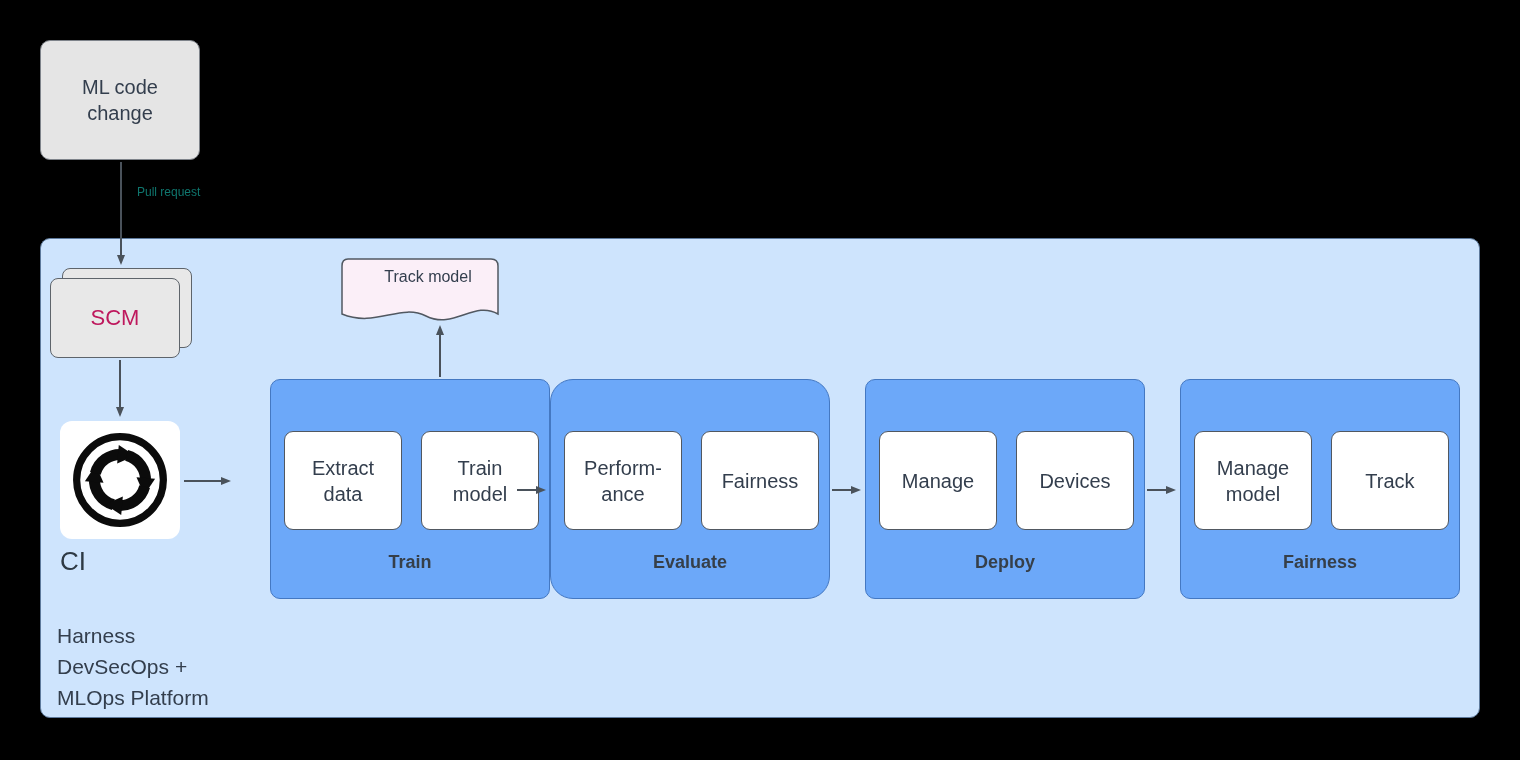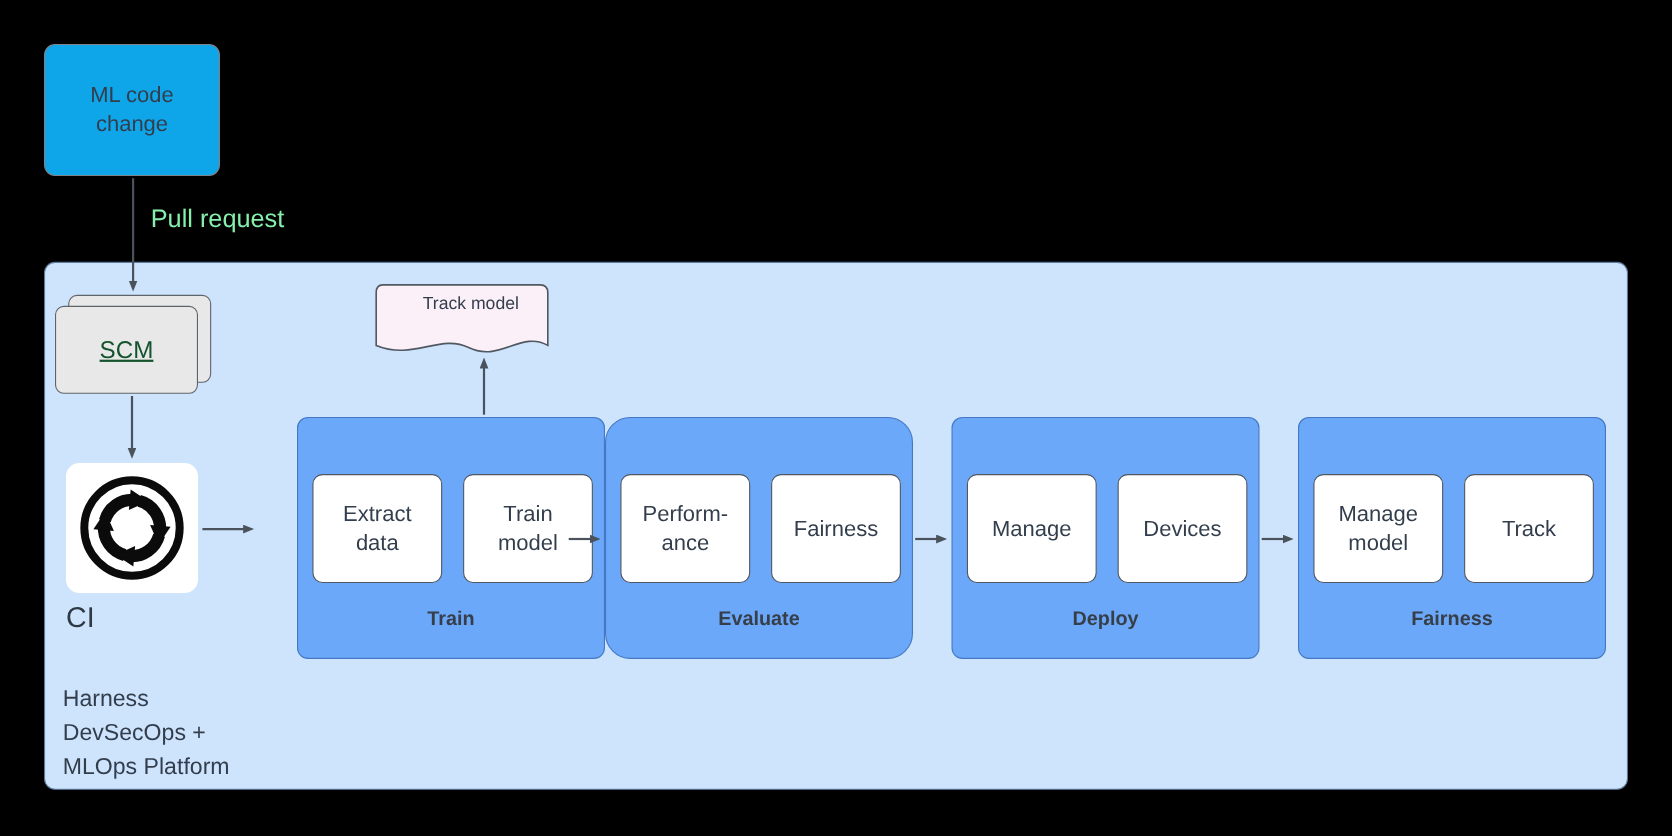--- a/index.html
+++ b/index.html
@@ -7,41 +7,41 @@
     width:1520px;height:760px;position:relative;overflow:hidden;
     background:#000000;
     font-family:"Liberation Sans","DejaVu Sans",sans-serif;
     color:#333E4D;
   }
   .abs{position:absolute;box-sizing:border-box;}
 
   
   .source-box{
     left:40px;top:40px;width:160px;height:120px;
-    background:#0ea5e9;border:1.5px solid #7E838A;border-radius:10px;
+    background:#e5e5e5;border:1.5px solid #7E838A;border-radius:10px;
     display:flex;align-items:center;justify-content:center;text-align:center;
     font-size:20px;line-height:26px;padding:0 26px;
   }
-  .edge-label{left:137px;top:185px;font-size:23px;color:#86efac;}
+  .edge-label{left:137px;top:185px;font-size:12px;color:#0f766e;}
 
   
   .platform{
     left:40px;top:238px;width:1440px;height:480px;
     background:#CEE4FD;border:1.5px solid #5E7A9C;border-radius:10px;
   }
   .caption{left:57px;top:620px;font-size:21px;line-height:31px;color:#333E4D;}
 
   
   .scm-card{
     width:130px;height:80px;background:#E8E8E8;
     border:1.5px solid #5E646B;border-radius:8px;
   }
   .scm-back{left:62px;top:268px;}
   .scm-front{left:50px;top:278px;display:flex;align-items:center;justify-content:center;
-    font-size:22px;color:#14532d;text-decoration:underline;}
+    font-size:22px;color:#be185d;}
 
   
   .ci-tile{
     left:60px;top:421px;width:120px;height:118px;background:#FFFFFF;border-radius:12px;
     display:flex;align-items:center;justify-content:center;
   }
   .ci-label{left:60px;top:546px;width:120px;font-size:26px;color:#2E3944;}
 
   
   .artifact-svg{left:338px;top:256px;}

